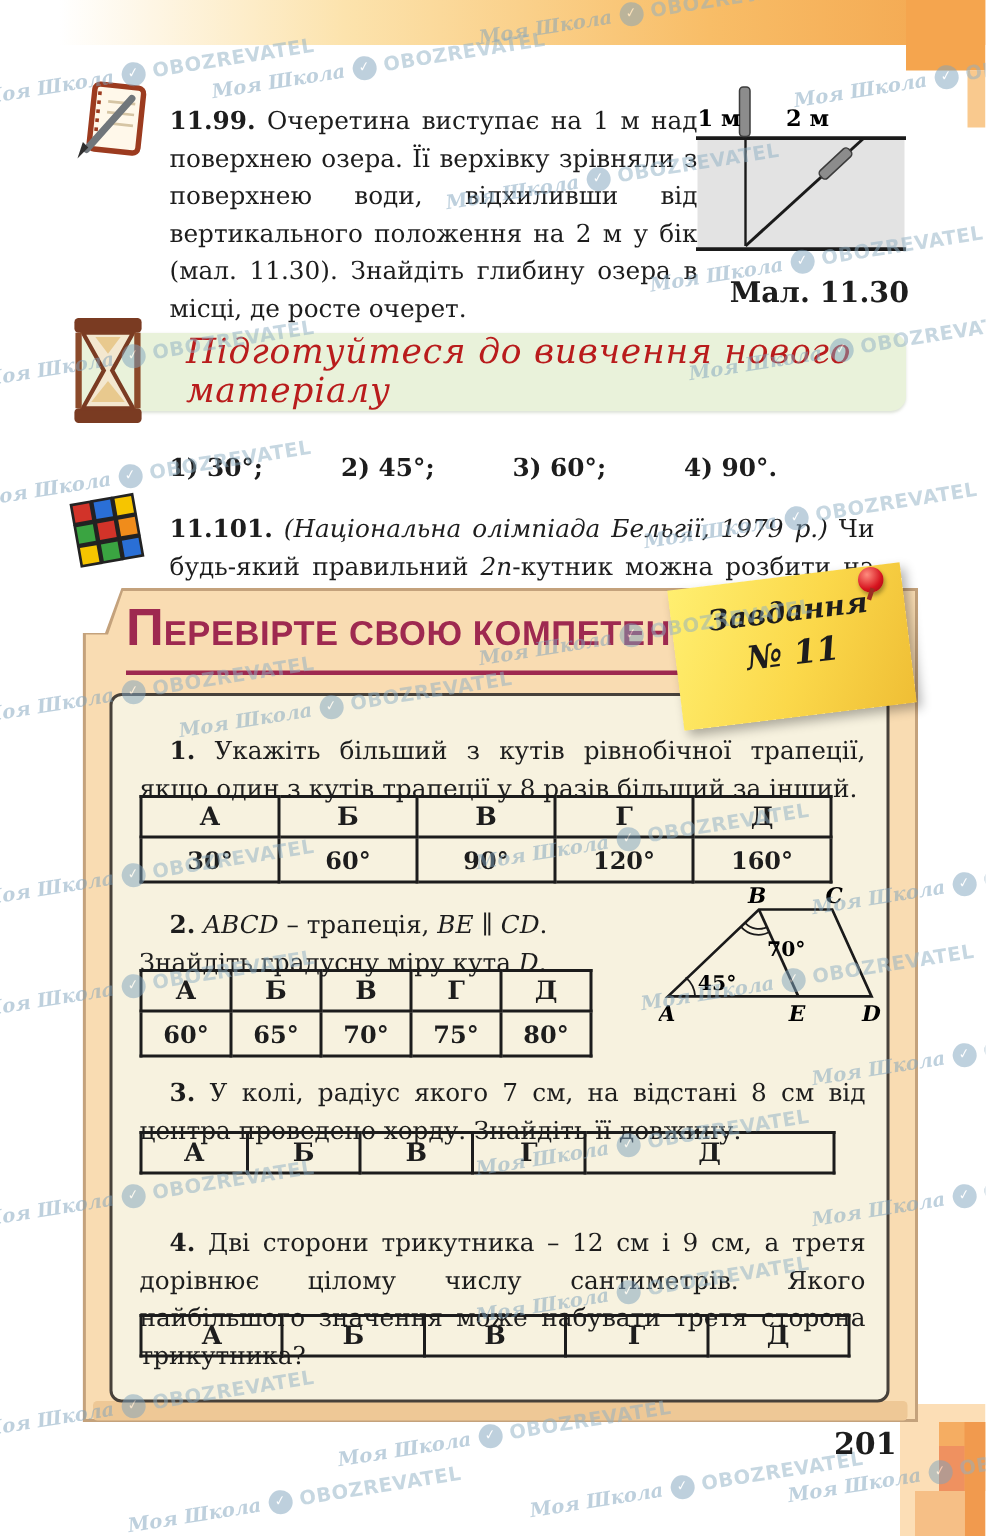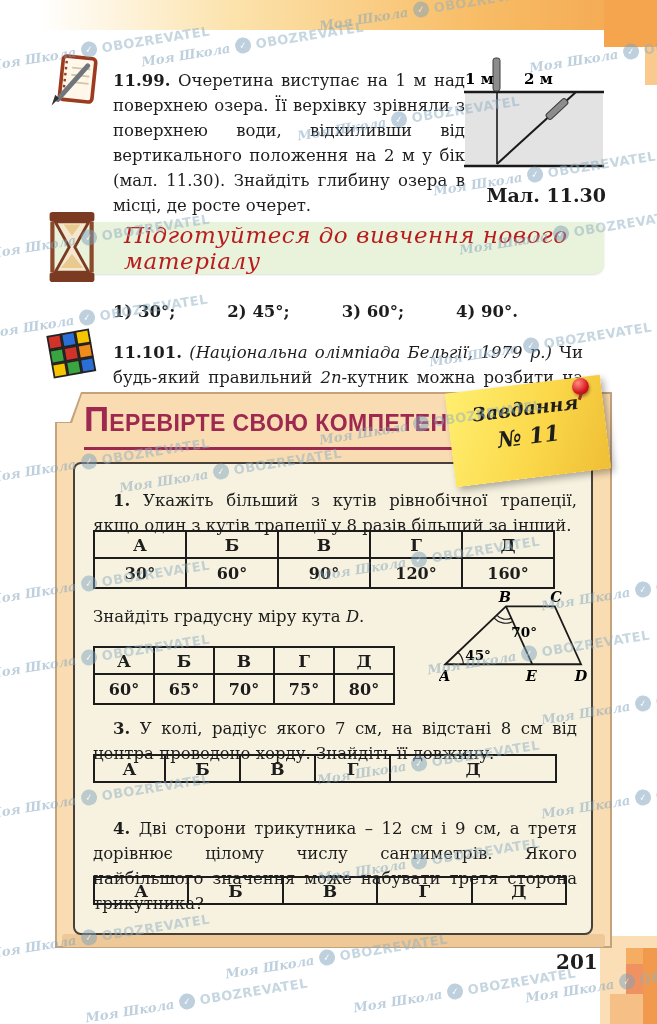--- a/index.html
+++ b/index.html
@@ -211,20 +211,24 @@
       <td>30°</td>
       <td>60°</td>
       <td>90°</td>
       <td>120°</td>
       <td>160°</td>
     </tr>
   </tbody>
     </table>
 
   <div class="prob" style="left:18px;top:128px;width:344px;text-align:left;">
+    <div style="text-indent:20px;">
+      <span class="pnum">2.</span>
+      <span class="it">ABCD</span><span> – трапеція, </span><span class="it">BE ∥ CD</span><span>.</span>
+    </div>
     <div>
       <span>Знайдіть градусну міру кута </span><span class="it">D</span><span>.</span>
     </div>
   </div>
   <div style="position:absolute;left:364px;top:126px;">
     <svg viewBox="0 0 168 106" width="152" height="96">
       <path d="M7 82 L74 18 L128 18 L157 82 Z" fill="none" stroke="#1a1a1a" stroke-width="2"></path>
       <line x1="74" y1="18" x2="103" y2="82" stroke="#1a1a1a" stroke-width="2"></line>
       <path d="M27 82 A 20 20 0 0 0 20 68" fill="none" stroke="#1a1a1a" stroke-width="1.3"></path>
       <path d="M64 28 A 14 14 0 0 0 80 31" fill="none" stroke="#1a1a1a" stroke-width="1.3"></path>

